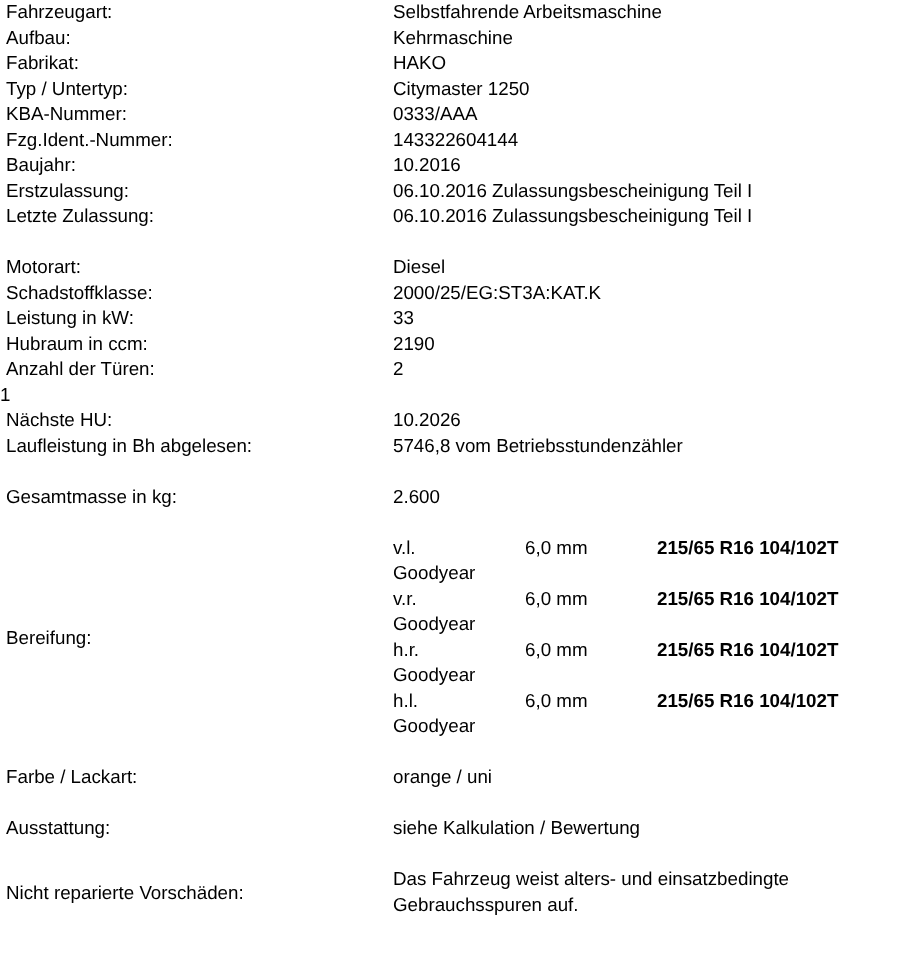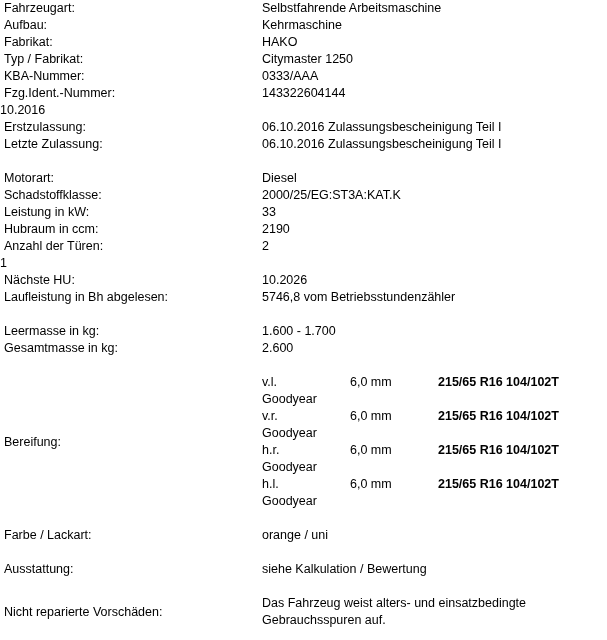--- a/index.html
+++ b/index.html
@@ -91,32 +91,33 @@
     </div>
     <div class="row">
       <div class="label">Aufbau:</div>
       <div class="value">Kehrmaschine</div>
     </div>
     <div class="row">
       <div class="label">Fabrikat:</div>
       <div class="value">HAKO</div>
     </div>
     <div class="row">
-      <div class="label">Typ / Fabrikat:</div>
+      <div class="label">Typ / Untertyp:</div>
       <div class="value">Citymaster 1250</div>
     </div>
     <div class="row">
       <div class="label">KBA-Nummer:</div>
       <div class="value">0333/AAA</div>
     </div>
     <div class="row">
       <div class="label">Fzg.Ident.-Nummer:</div>
       <div class="value">143322604144</div>
     </div>
     <div class="row">
+      <div class="label">Baujahr:</div>
       <div class="value">10.2016</div>
     </div>
     <div class="row">
       <div class="label">Erstzulassung:</div>
       <div class="value">06.10.2016 Zulassungsbescheinigung Teil I</div>
     </div>
     <div class="row">
       <div class="label">Letzte Zulassung:</div>
       <div class="value">06.10.2016 Zulassungsbescheinigung Teil I</div>
     </div>
@@ -154,24 +155,20 @@
     </div>
     <div class="row">
       <div class="label">Laufleistung in Bh abgelesen:</div>
       <div class="value">5746,8 vom Betriebsstundenzähler</div>
     </div>
   </div>
 
   <div class="spacer-lg"></div>
 
   <div class="group">
-    <div class="row">
-      <div class="label">Leermasse in kg:</div>
-      <div class="value">1.600 - 1.700</div>
-    </div>
     <div class="row">
       <div class="label">Gesamtmasse in kg:</div>
       <div class="value">2.600</div>
     </div>
   </div>
 
   <div class="spacer-lg"></div>
 
   <div class="row">
     <div class="label">Bereifung:</div>

